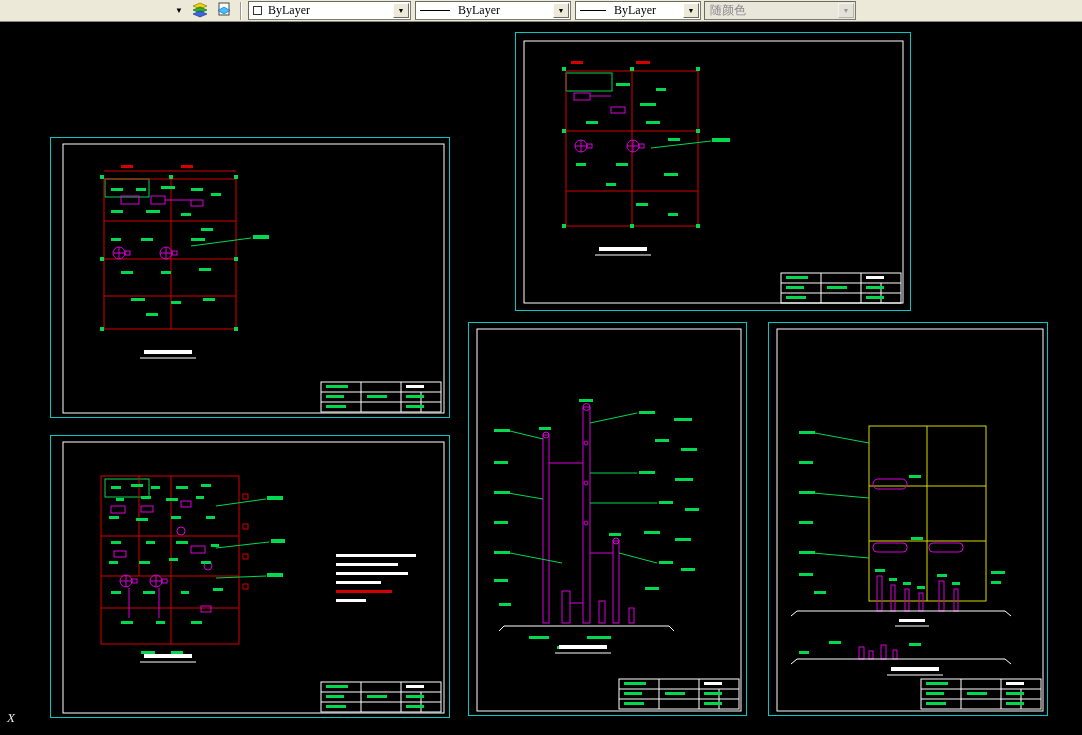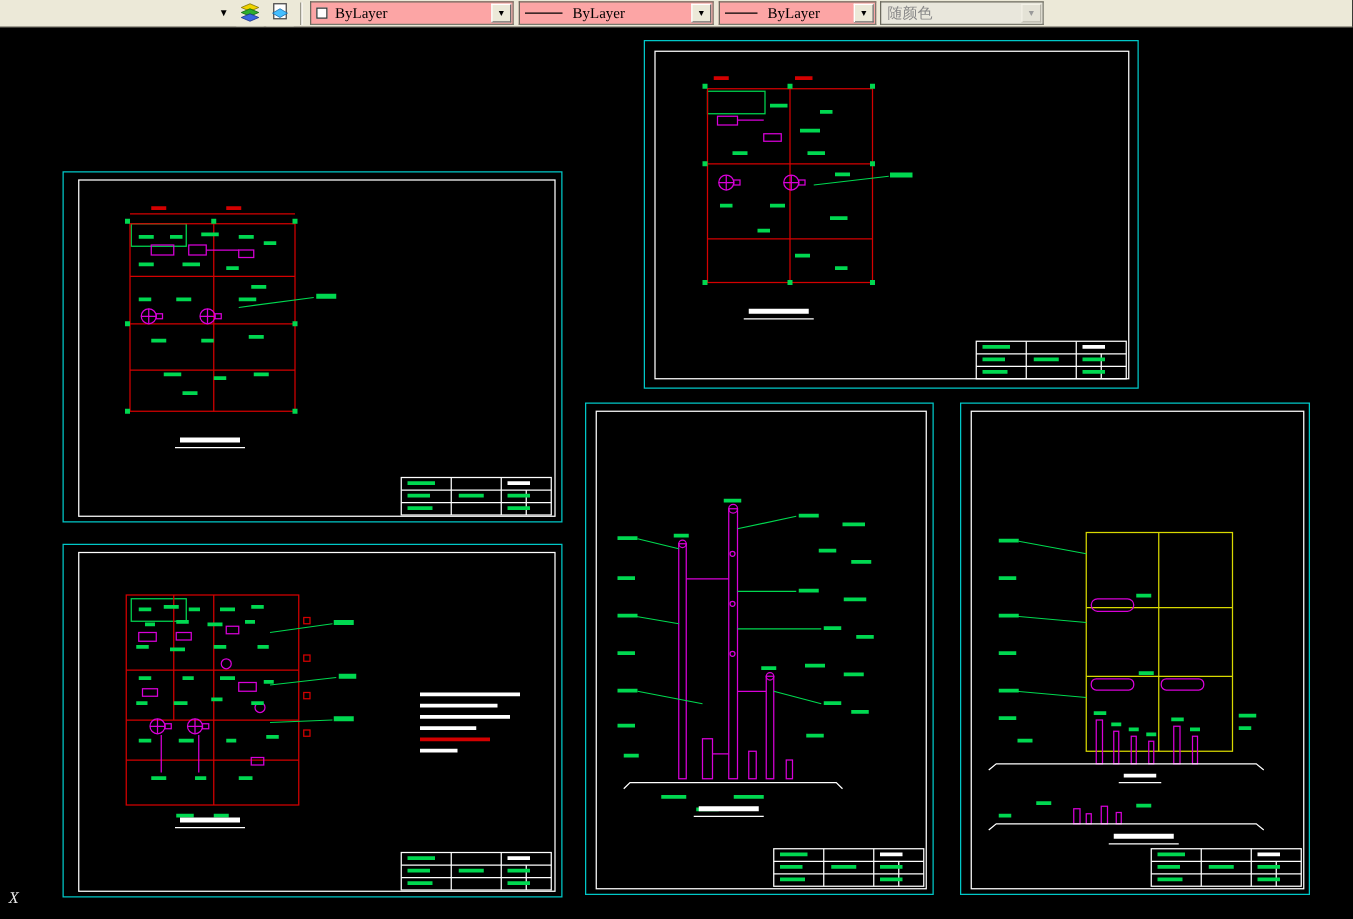--- a/index.html
+++ b/index.html
@@ -17,21 +17,21 @@
   .toolbar{position:absolute;left:0;top:0;width:1082px;height:22px;
            background:var(--toolbar-bg);border-bottom:1px solid #8a887c}
   .toolbar *{position:absolute}
   .tb-overflow{left:172px;top:5px;width:14px;height:12px;font-size:8px;color:#000;
                text-align:center;line-height:12px;cursor:pointer}
   .tb-btn{top:1px;width:22px;height:20px;background:var(--toolbar-bg);border:1px solid transparent;
           display:flex;align-items:center;justify-content:center;padding:0;cursor:pointer}
   .tb-btn svg{position:static}
   .tb-sep{left:240px;top:2px;width:2px;height:18px;
           border-left:1px solid #9b998c;border-right:1px solid #fff}
-  .combo{top:1px;height:19px;background:#fca5a5;border:1px solid #7a7a6e;
+  .combo{top:1px;height:19px;background:#ffffff;border:1px solid #7a7a6e;
          border-top-color:#6c6a5e;border-left-color:#6c6a5e;
          display:flex;align-items:center;font:12px "Liberation Serif",serif;color:#000}
   .combo *{position:static}
   .combo-text{white-space:nowrap;overflow:hidden;flex:1}
   .swatch{width:9px;height:9px;border:1px solid #333;background:#fff;margin:0 6px 0 4px;flex:none}
   .lineglyph{width:30px;height:1px;background:#000;margin:0 8px 0 4px;flex:none}
   .combo-arrow{width:16px;height:15px;margin-right:1px;background:var(--toolbar-bg);
                border:1px solid;border-color:#fff #6d6d6d #6d6d6d #fff;
                display:flex;align-items:center;justify-content:center;
                font-size:7px;color:#000;flex:none;cursor:pointer}
@@ -128,21 +128,21 @@
     <span class="combo-text">ByLayer</span>
     <span class="combo-arrow">▼</span>
   </div>
 
   <div class="combo" style="left:575px;width:126px">
     <span class="lineglyph" style="width:26px"></span>
     <span class="combo-text">ByLayer</span>
     <span class="combo-arrow">▼</span>
   </div>
 
-  <div class="combo disabled" style="left:704px;width:131px">
+  <div class="combo disabled" style="left:704px;width:152px">
     <span class="combo-text">随颜色</span>
     <span class="combo-arrow">▼</span>
   </div>
 </div>
 
 <div class="canvas">
 
   <div class="sheet" style="left:515px;top:10px;width:396px;height:279px">
     <svg width="394" height="277">
       <rect class="w" x="8" y="8" width="379" height="262"></rect>

